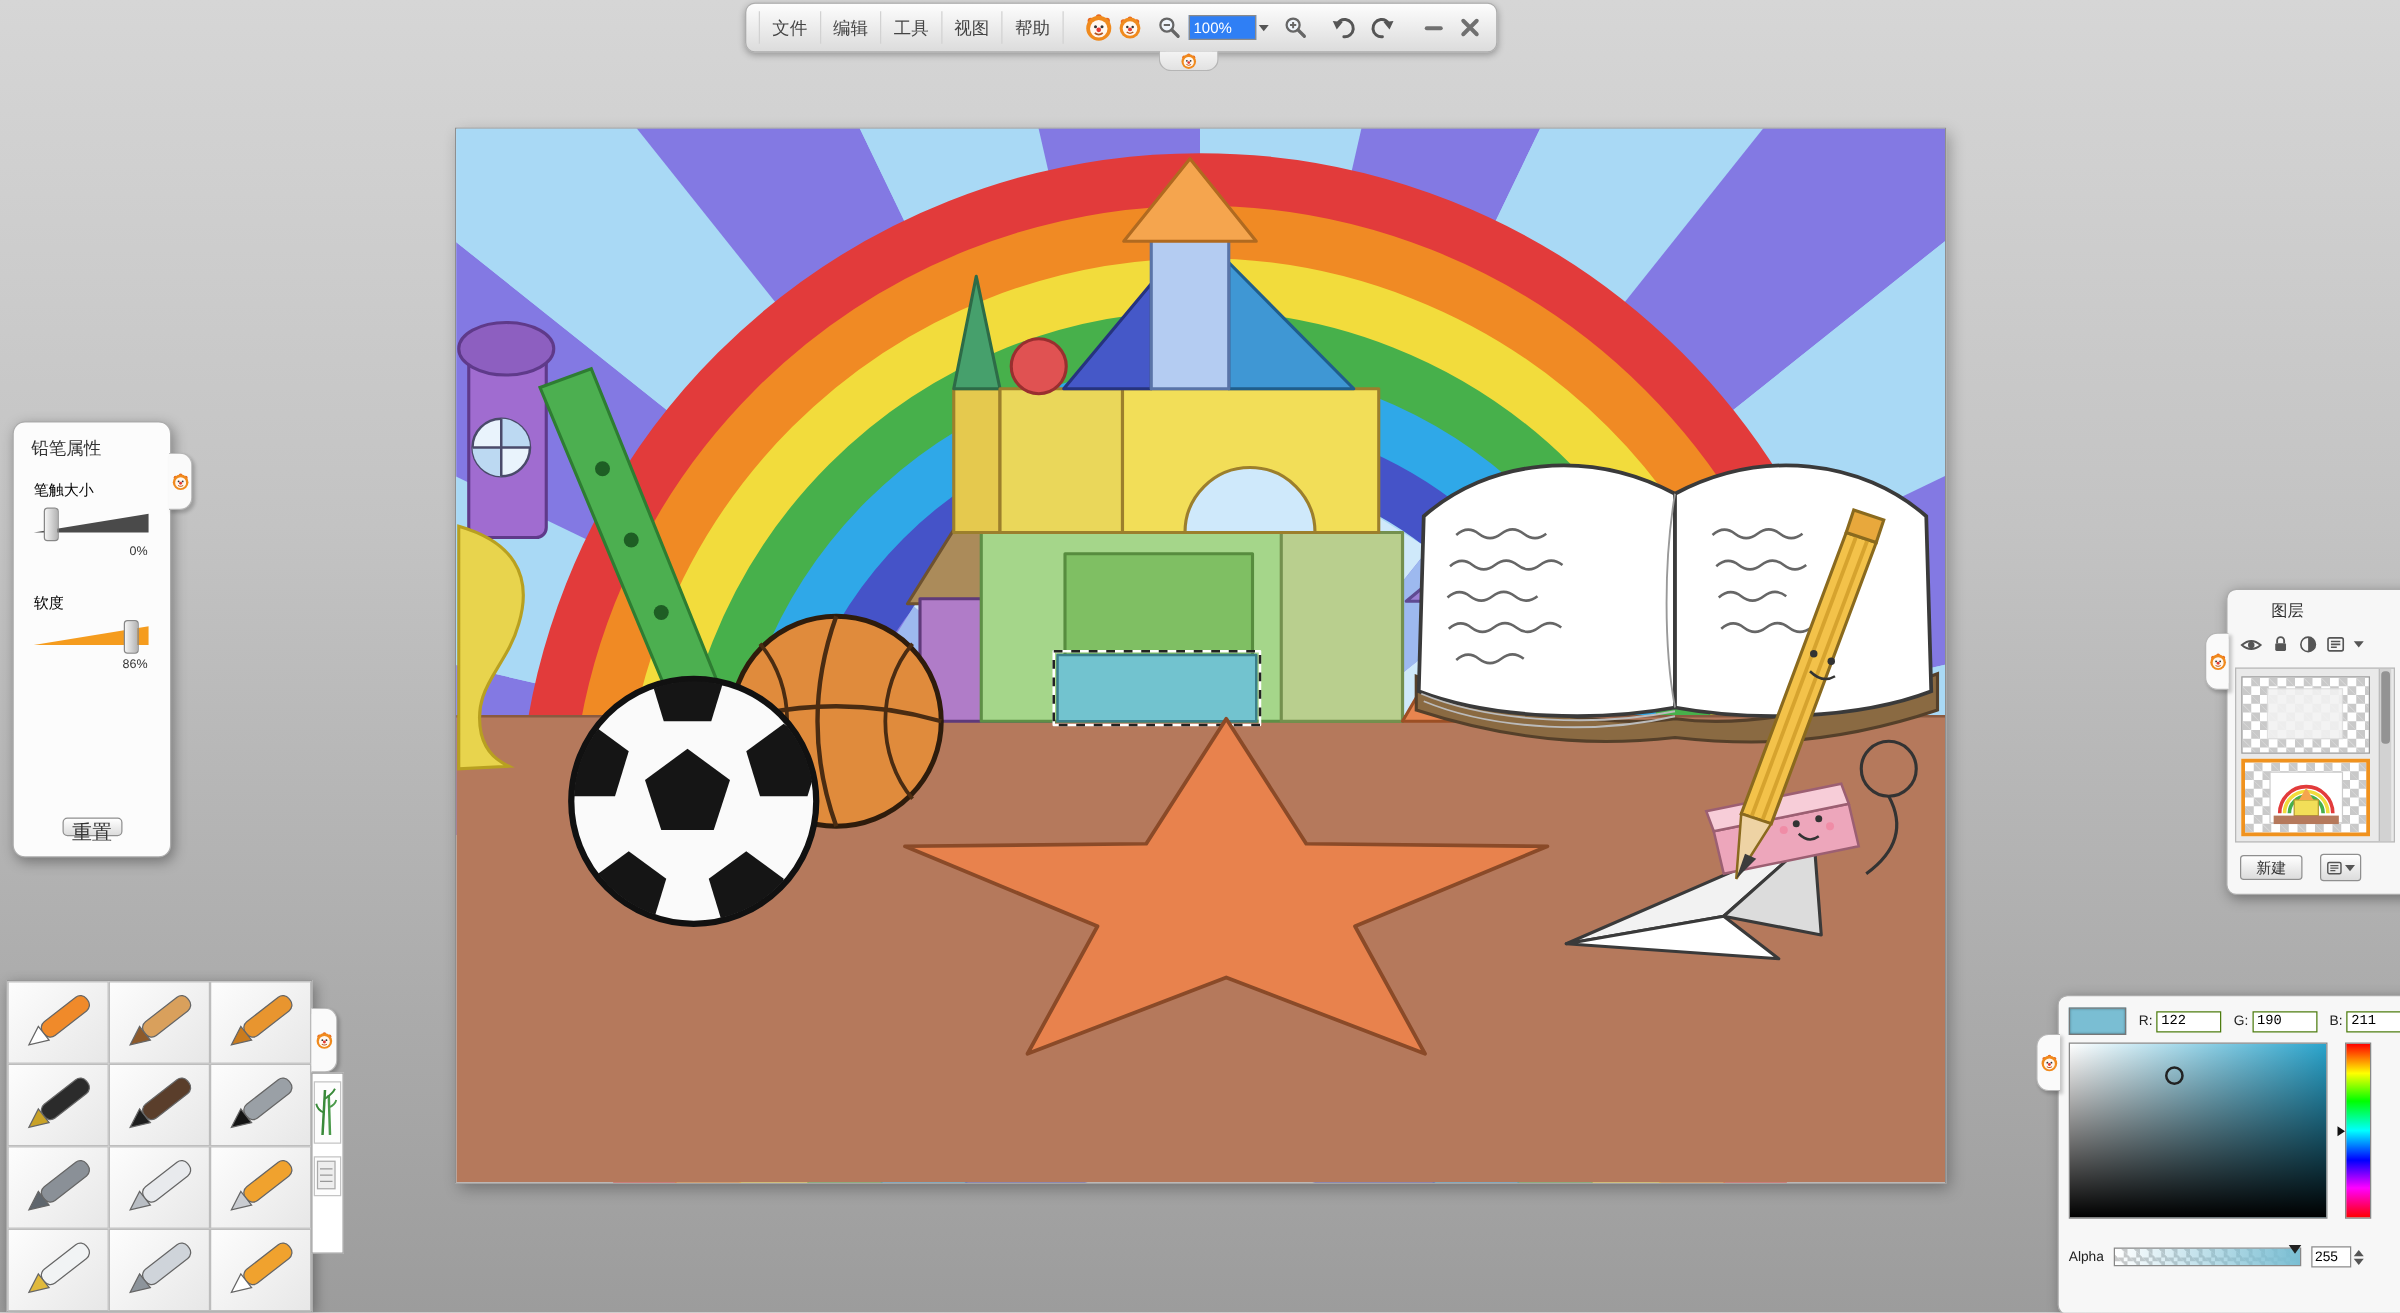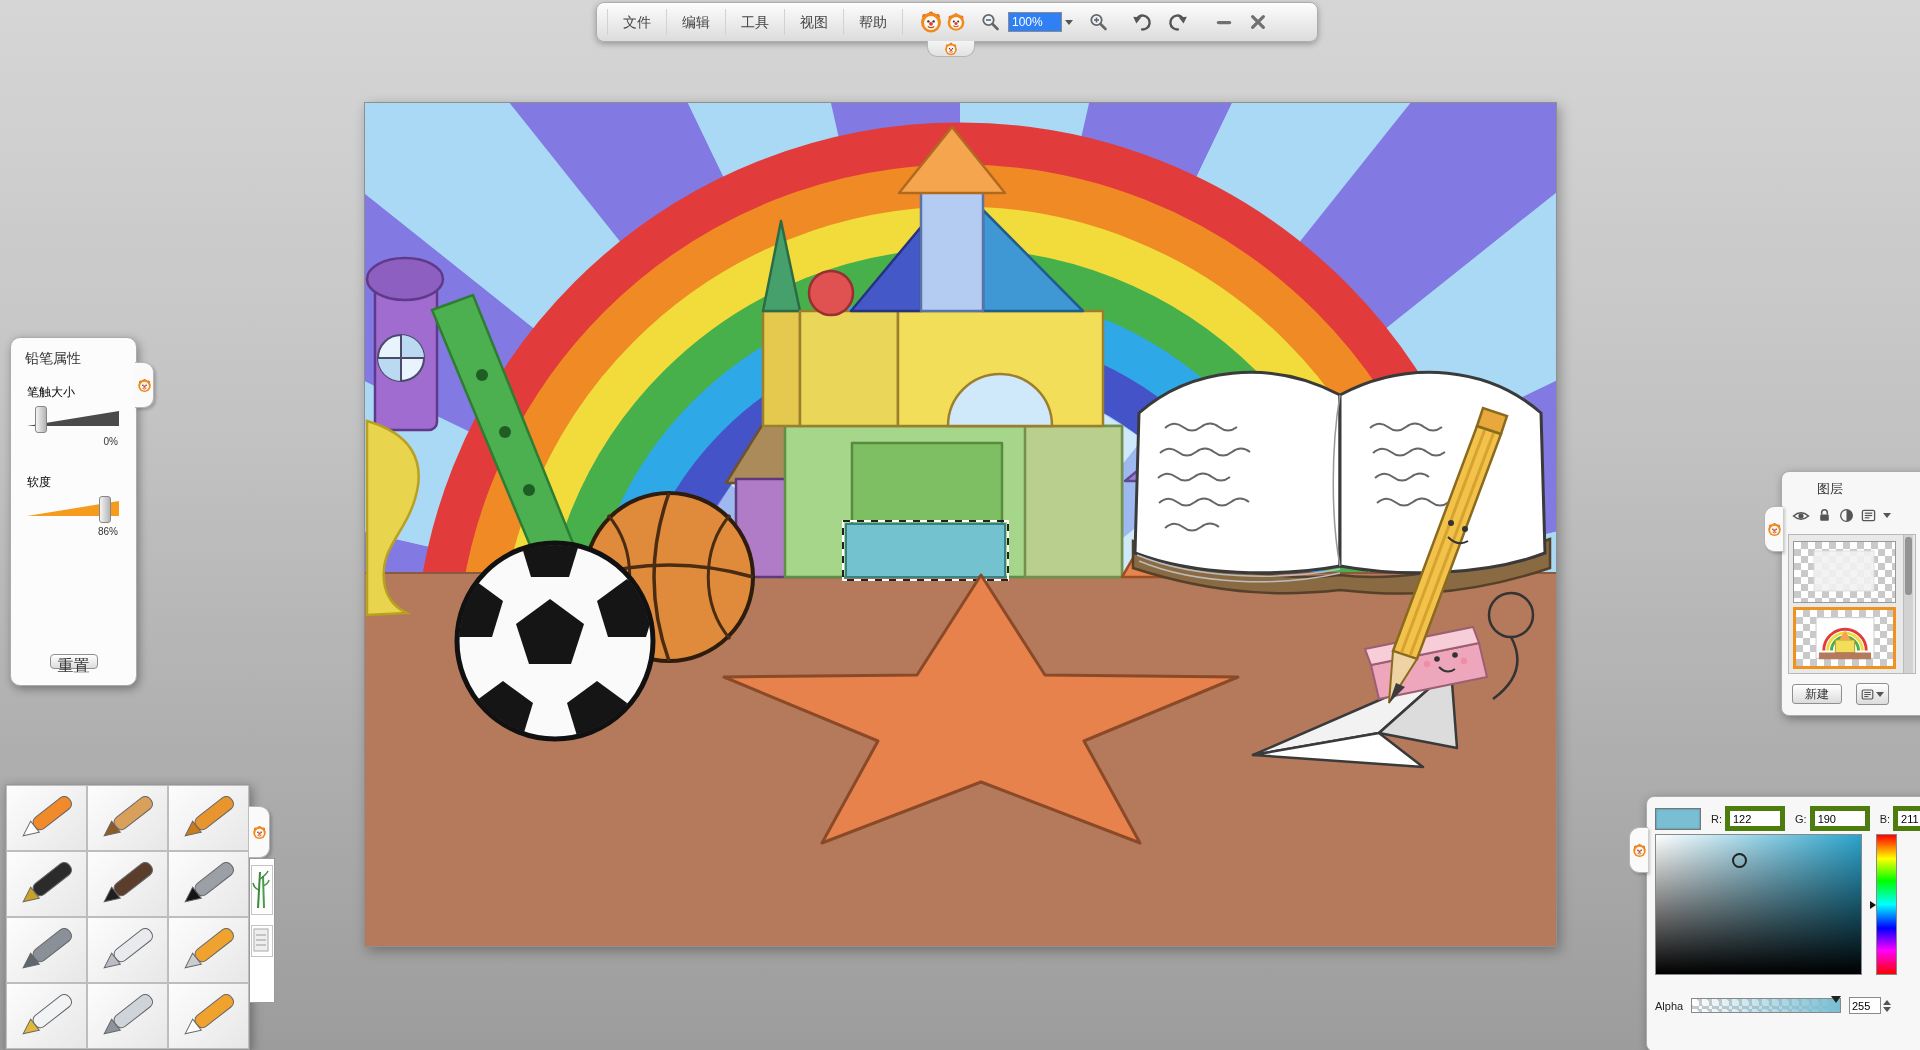--- a/index.html
+++ b/index.html
@@ -5,21 +5,21 @@
   html,body{margin:0;padding:0;}
   body{
     width:1920px;height:1050px;position:relative;overflow:hidden;
     background:linear-gradient(180deg,#d6d6d6 0%,#c3c3c3 40%,#9c9c9c 100%);
     font-family:"Liberation Sans",sans-serif;color:#333;
     -webkit-font-smoothing:antialiased;
   }
   svg{display:block;}
   
   .toolbar{
-    position:absolute;left:596px;top:2px;width:722px;height:40px;
+    position:absolute;left:596px;top:2px;width:602px;height:40px;
     background:linear-gradient(180deg,#fdfdfd,#e9e9e9 60%,#dcdcdc);
     border:1px solid #adadad;border-radius:8px;
     box-shadow:0 2px 6px rgba(0,0,0,.3);
     display:flex;align-items:center;padding:0 10px;box-sizing:border-box;
   }
   .menu-btn{
     width:58px;height:26px;line-height:26px;text-align:center;font-size:14px;color:#444;
     border-right:1px solid #d2d2d2;cursor:default;
   }
   .menu-btn:first-child{border-left:1px solid #d2d2d2;}
@@ -101,21 +101,21 @@
     height:20px;font-size:12px;color:#333;background:linear-gradient(180deg,#fff,#dcdcdc);
     border:1px solid #8f8f8f;border-radius:3px;font-family:Liberation Mono, monospace;
   }
   .layers-bottom{position:absolute;left:10px;bottom:10px;display:flex;gap:14px;align-items:center;}
   .icon-mini-btn{display:flex;align-items:center;gap:2px;height:20px;padding:0 4px;background:linear-gradient(180deg,#fff,#dcdcdc);border:1px solid #8f8f8f;border-radius:3px;}
   
   .color-panel{left:1646px;top:796px;width:284px;height:254px;border-radius:8px 0 0 8px;}
   .rgb-row{position:absolute;left:8px;top:9px;display:flex;align-items:center;}
   .swatch{width:44px;height:20px;border:1px solid #777;box-shadow:inset 0 0 2px rgba(0,0,0,.4);}
   .rgb-label{font-size:11px;margin:0 3px 0 10px;color:#222;}
-  .rgb-input{width:44px;height:15px;font-size:11px;border:5px solid #4d7c0f;padding:0 3px;font-family:Liberation Sans, sans-serif;}
+  .rgb-input{width:44px;height:15px;font-size:11px;border:1px solid #4d7c0f;padding:0 3px;font-family:Liberation Mono, monospace;}
   .sv-square{
     position:absolute;left:8px;top:37px;width:207px;height:141px;border:1px solid #888;box-sizing:border-box;
     background:linear-gradient(to top,#000,rgba(0,0,0,0)),linear-gradient(to right,#fff,#2aa4cc);
   }
   .sv-marker{position:absolute;left:76px;top:18px;width:11px;height:11px;border:2px solid #222;border-radius:50%;}
   .hue-bar{
     position:absolute;left:229px;top:37px;width:21px;height:141px;border:1px solid #888;box-sizing:border-box;
     background:linear-gradient(180deg,#f00 0%,#ff0 17%,#0f0 33%,#0ff 50%,#00f 67%,#f0f 83%,#f00 100%);
   }
   .hue-marker{position:absolute;left:-7px;top:50%;width:0;height:0;margin-top:-4px;

